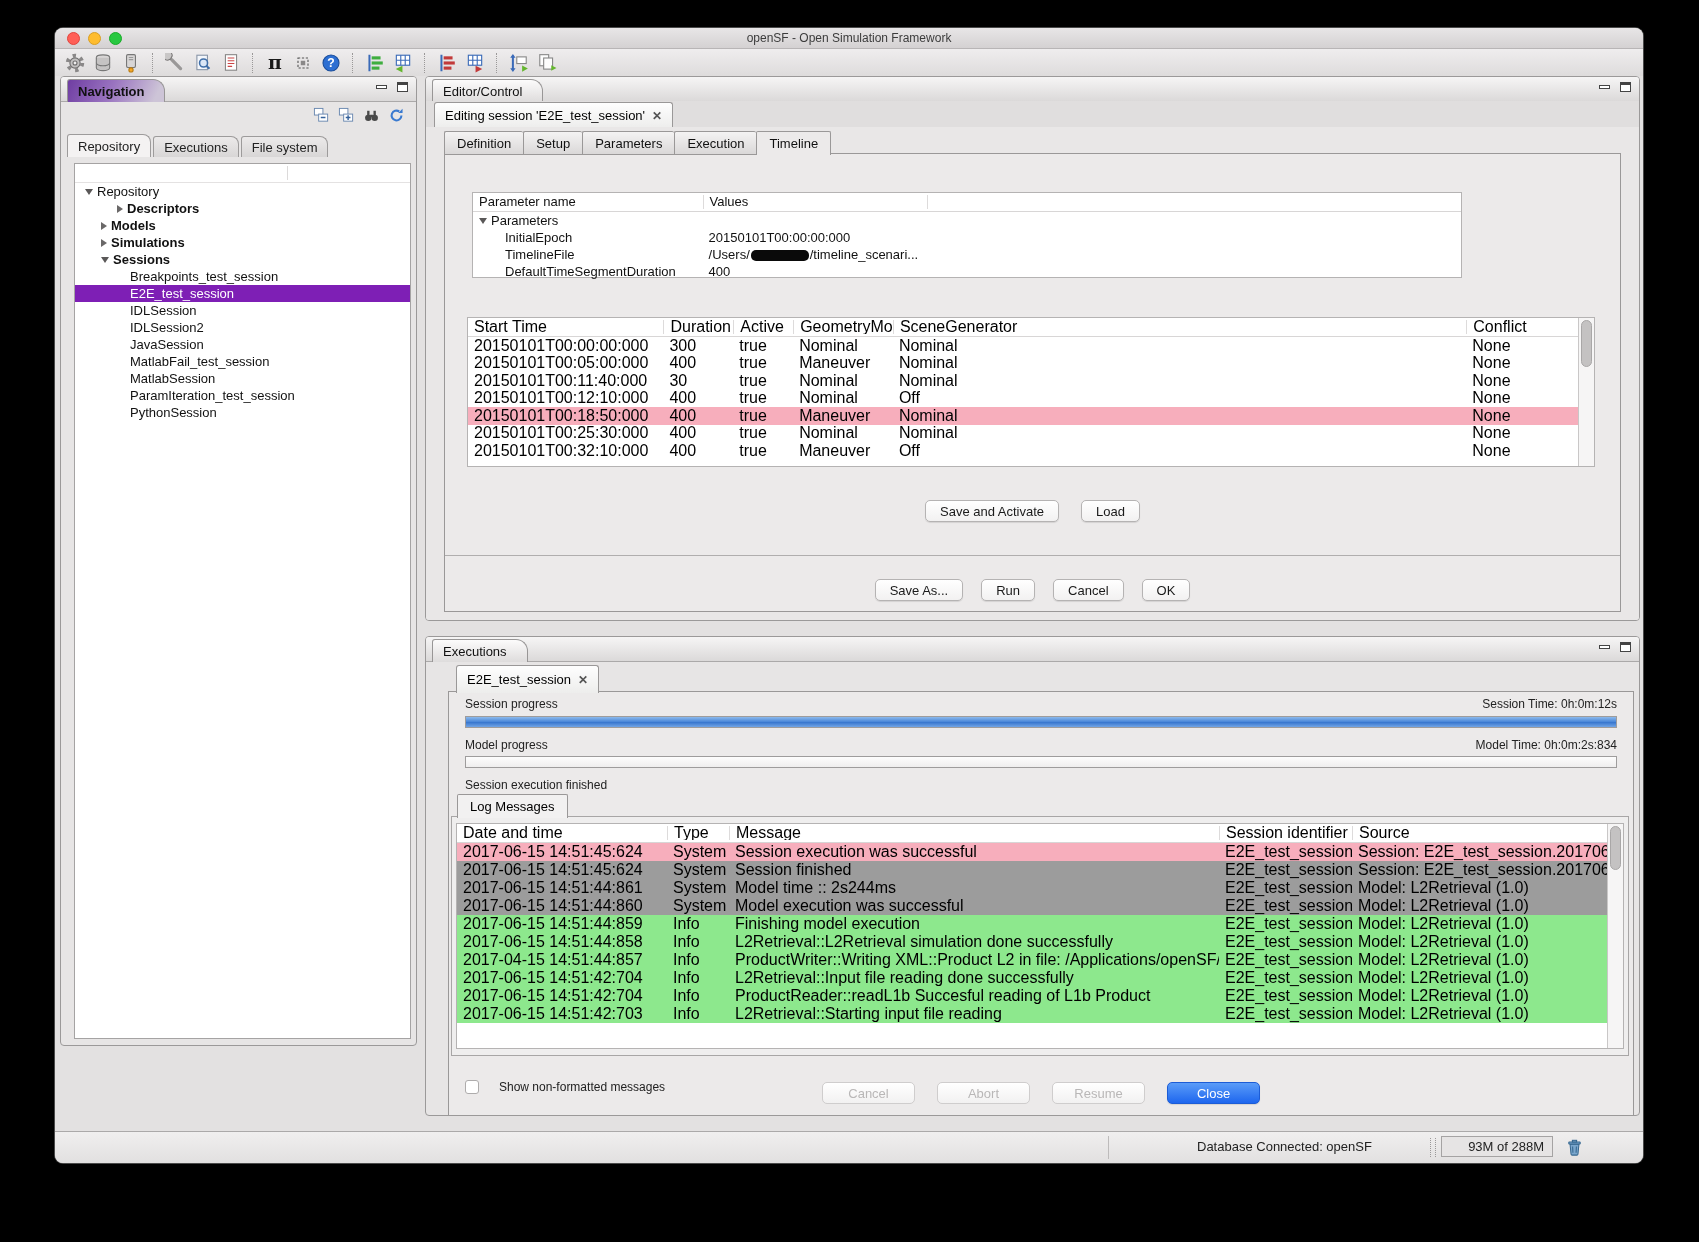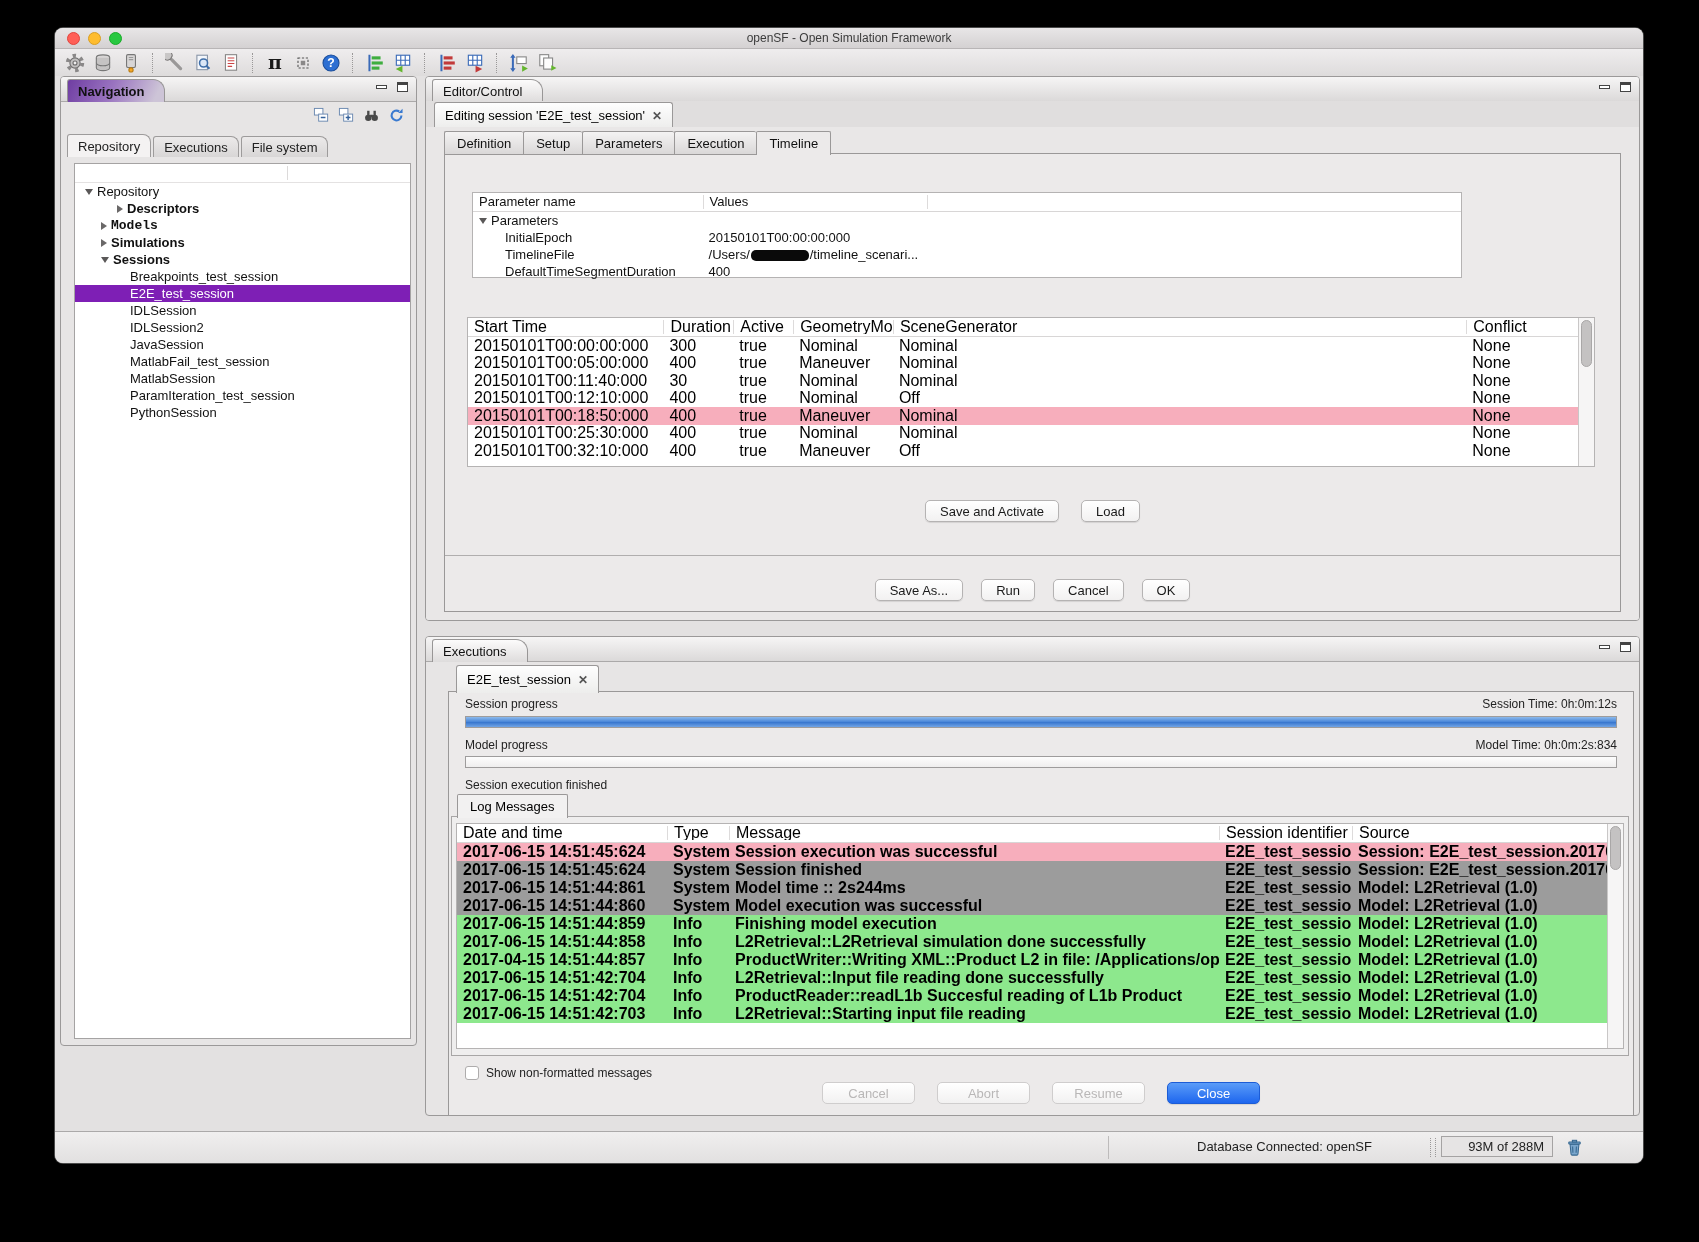--- a/index.html
+++ b/index.html
@@ -96,22 +96,22 @@
   .exec-box{position:absolute;left:22px;top:54px;width:1186px;height:425px;border:1px solid #9a9898;background:#eceaea;box-sizing:border-box;}
   .plabel{position:absolute;font-size:12px;color:#222;}
   .ptime{position:absolute;font-size:12px;color:#222;right:16px;}
   .pbar{position:absolute;left:16px;right:16px;height:12px;border:1px solid #9e9c9c;background:linear-gradient(#fdfdfd,#efeeee);box-sizing:border-box;}
   .pbar .fill{height:100%;background:linear-gradient(#8cb9ec 0%,#4e8ada 45%,#3a78cf 55%,#72a5e6 100%);}
   .log-tab{position:absolute;left:8px;top:102px;height:23px;display:flex;align-items:center;padding:0 12px;
         background:#f2f1f1;border:1px solid #9a9898;border-bottom:none;border-radius:2px 2px 0 0;font-size:13px;z-index:2;}
   .log-group{position:absolute;left:2px;right:4px;top:124px;height:238px;border:1px solid #a8a6a6;background:#efeeee;}
   .log-table{position:absolute;left:4px;top:6px;right:4px;bottom:6px;background:#fff;border:1px solid #b5b3b3;display:flex;box-sizing:border-box;}
   .log-main{flex:1;overflow:hidden;}
-  .log-main .tr{height:18px;font-weight:bold;}
-  .chkrow{position:absolute;left:16px;top:374px;display:flex;align-items:center;gap:7px;font-size:12px;color:#222;}
+  .log-main .tr{height:18px;}
+  .chkrow{position:absolute;left:16px;top:388px;display:flex;align-items:center;gap:20px;font-size:12px;color:#222;}
   .chk{width:14px;height:14px;background:#fff;border:1px solid #aeacac;border-radius:3px;box-sizing:border-box;}
   #exec-buttons{top:390px;}
   #exec-buttons .btn{width:93px;}
   
   .statusbar{position:absolute;left:0;bottom:0;width:1588px;height:31px;background:linear-gradient(#f0efef,#e2e0e0);
              border-top:1px solid #aba9a9;font-size:13px;color:#222;}
   .sb-sep{position:absolute;top:4px;bottom:4px;width:1px;background:#bdbbbb;}
   .sb-text{position:absolute;top:7px;}
   .sb-grip{position:absolute;left:1375px;top:6px;bottom:6px;width:4px;border-left:1px dotted #9a9898;border-right:1px dotted #9a9898;}
   .heapbox{position:absolute;left:1386px;top:4px;width:112px;height:21px;border:1px solid #a5a3a3;background:#e6e4e4;
@@ -307,21 +307,21 @@
             </div>
           <div id="tree-rows">
               <div class="trow" style="padding-left: 10px;">
                 <span class="tri-d"></span>
                 <span class="lbl">Repository</span>
               </div>
               <div class="trow" style="padding-left: 42px;">
                 <span class="tri-r"></span>
                 <span class="lbl bold">Descriptors</span>
               </div>
-              <div class="trow" style="padding-left: 26px; font-family: Liberation Mono, monospace;">
+              <div class="trow" style="padding-left: 26px;">
                 <span class="tri-r"></span>
                 <span class="lbl bold">Models</span>
               </div>
               <div class="trow" style="padding-left: 26px;">
                 <span class="tri-r"></span>
                 <span class="lbl bold">Simulations</span>
               </div>
               <div class="trow" style="padding-left: 26px;">
                 <span class="tri-d"></span>
                 <span class="lbl bold">Sessions</span>

